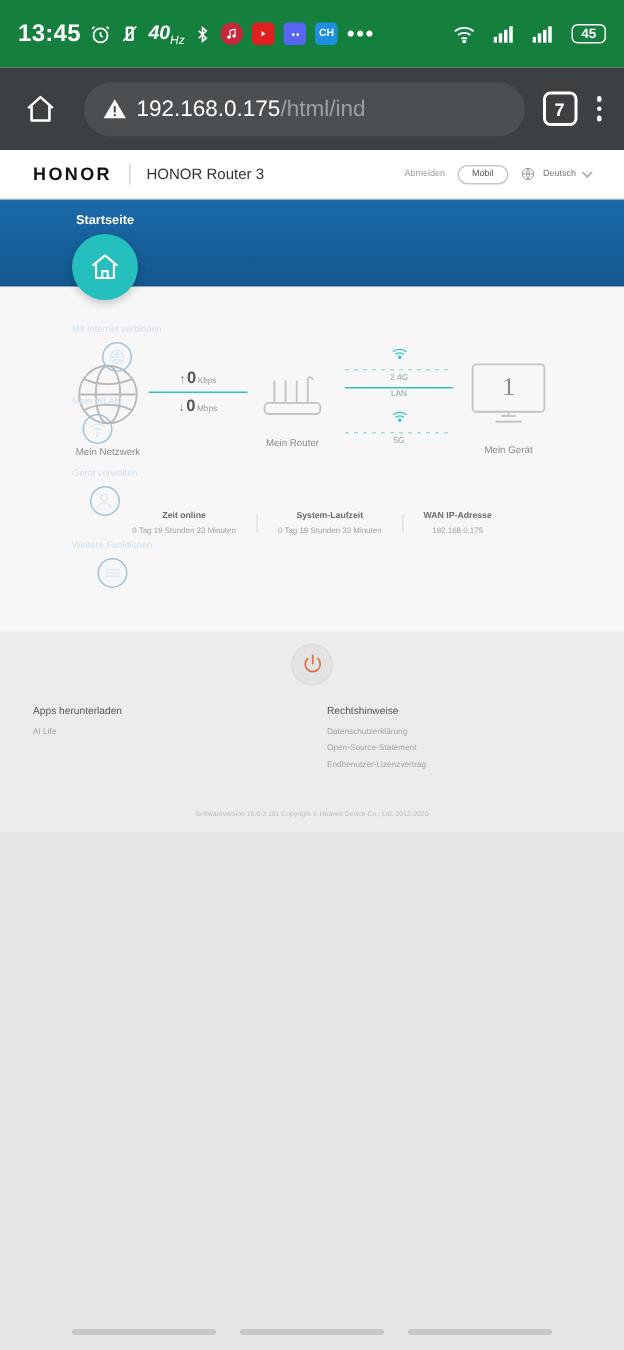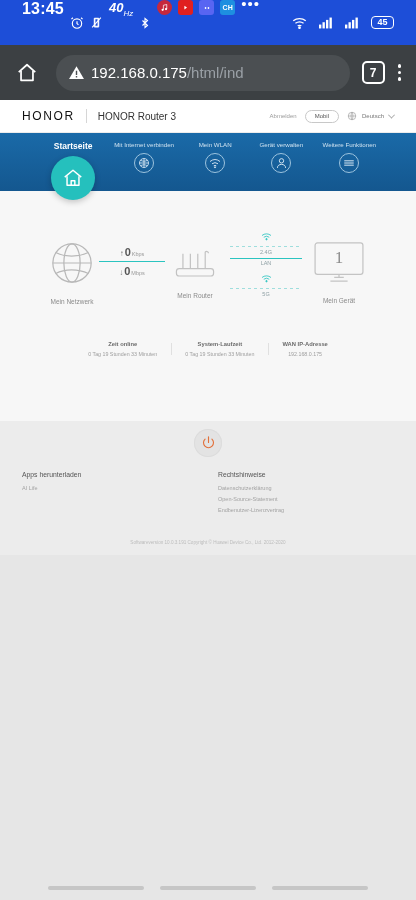--- a/index.html
+++ b/index.html
@@ -5,22 +5,22 @@
   * { box-sizing: border-box; margin: 0; padding: 0; }
   html, body {
     width: 416px; height: 900px;
     font-family: "Liberation Sans", sans-serif;
     background: #e6e6e6;
     overflow: hidden;
   }
 
   
   .statusbar {
-    height: 45px; background: #1d4ed8; color: #fff;
-    display: flex; padding: 0 22px; gap: 6px;
+    height: 45px; background: #15803d; color: #fff;
+    display: flex; align-items: center; padding: 0 12px; gap: 6px;
   }
   .sb-time { font-size: 16px; font-weight: 700; letter-spacing: .2px; }
   .sb-ico { display: flex; align-items: center; justify-content: center; }
   .sb-hz { font-size: 13px; font-weight: 700; font-style: italic; }
   .sb-hz sub { font-size: 8px; font-weight: 400; }
   .sb-badge {
     width: 15px; height: 15px; border-radius: 3px;
     display: flex; align-items: center; justify-content: center;
     font-size: 7px; font-weight: 700; color: #fff;
   }
@@ -56,39 +56,40 @@
   .kebab { display: flex; flex-direction: column; gap: 3px; padding: 4px 5px; }
   .kebab i { width: 3.5px; height: 3.5px; background: #fff; border-radius: 50%; display: block; }
 
   
   .page { background: #f2f2f2; }
 
   .honor-header {
     height: 33px; background: #fff; display: flex; align-items: center;
     padding: 0 22px; border-bottom: 1px solid #ececec;
   }
-  .honor-logo { font-size: 12px; font-weight: 400; letter-spacing: 1.6px; color: #111; }
+  .honor-logo { font-size: 12px; font-weight: 700; letter-spacing: 1.6px; color: #111; }
   .hdr-sep { width: 1px; height: 14px; background: #d6d6d6; margin: 0 11px; }
   .hdr-model { font-size: 10px; color: #333; }
   .hdr-right { margin-left: auto; display: flex; align-items: center; gap: 8px; }
   .hdr-logout { font-size: 6px; color: #9b9b9b; }
   .hdr-pill {
     border: 1px solid #c8c8c8; border-radius: 9px; font-size: 6px;
     padding: 2.5px 9px; color: #555; background: #fff;
   }
   .hdr-lang { display: flex; align-items: center; gap: 5px; }
   .hdr-lang-txt { font-size: 6px; color: #777; }
   .chev { width: 5px; height: 5px; border-right: 1px solid #aaa; border-bottom: 1px solid #aaa;
           transform: rotate(45deg) translate(-1px,-1px); }
 
   
   .nav {
     height: 58px; background: linear-gradient(180deg,#1a6aa8 0%,#14578f 100%);
     display: flex; align-items: flex-start; padding: 8px 40px 0 48px; gap: 16px;
     position: relative;
+    flex-direction: column;
   }
   .nav-item {
     flex: 1; display: flex; flex-direction: column; align-items: center; gap: 5px;
     position: relative;
   }
   .nav-label { font-size: 6.2px; color: #cfe2f0; white-space: nowrap; }
   .nav-item.active .nav-label { color: #fff; font-size: 8.5px; font-weight: 700; margin-bottom: 1px; }
   .nav-ico {
     width: 20px; height: 20px; border: 1px solid #9cc3de; border-radius: 50%;
     display: flex; align-items: center; justify-content: center; color: #dbeaf5;

